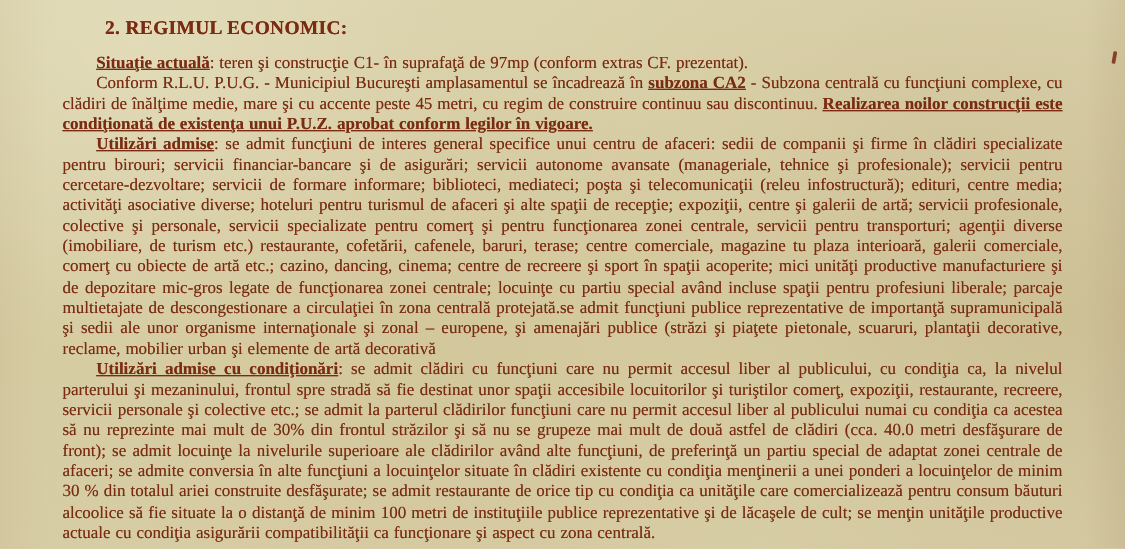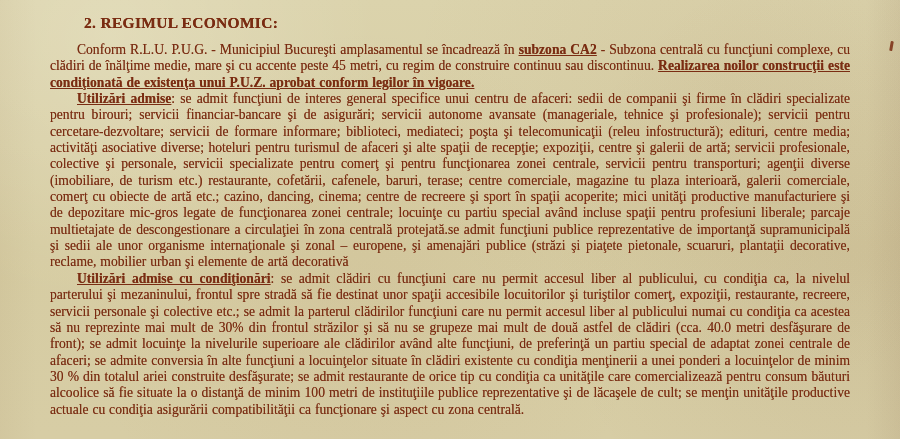--- a/index.html
+++ b/index.html
@@ -58,20 +58,21 @@
     position:absolute;right:6px;top:206px;width:2px;height:5px;
     background:var(--ink);opacity:.4;border-radius:1px;
   }
 </style>
 </head>
 <body>
 
 <div class="page">
   <div class="text-block">
     <div class="heading">2. REGIMUL ECONOMIC:</div>
+    <p class="para"><span data-bold="true" data-underline="true">Situaţie actuală</span><span data-bold="false" data-underline="false">: teren şi construcţie C1- în suprafaţă de 97mp (conform extras CF. prezentat).</span></p>
     <p class="para"><span data-bold="false" data-underline="false">Conform R.L.U. P.U.G. - Municipiul Bucureşti amplasamentul se încadrează în </span><span data-bold="true" data-underline="false">subzona CA2</span><span data-bold="false" data-underline="false"> - Subzona centrală cu funcţiuni complexe, cu clădiri de înălţime medie, mare şi cu accente peste 45 metri, cu regim de construire continuu sau discontinuu. </span><span data-bold="true" data-underline="false">Realizarea noilor construcţii este condiţionată de existenţa unui P.U.Z. aprobat conform legilor în vigoare.</span></p>
     <p class="para"><span data-bold="true" data-underline="false">Utilizări admise</span><span data-bold="false" data-underline="false">: se admit funcţiuni de interes general specifice unui centru de afaceri: sedii de companii şi firme în clădiri specializate pentru birouri; servicii financiar-bancare şi de asigurări; servicii autonome avansate (manageriale, tehnice şi profesionale); servicii pentru cercetare-dezvoltare; servicii de formare informare; biblioteci, mediateci; poşta şi telecomunicaţii (releu infostructură); edituri, centre media; activităţi asociative diverse; hoteluri pentru turismul de afaceri şi alte spaţii de recepţie; expoziţii, centre şi galerii de artă; servicii profesionale, colective şi personale, servicii specializate pentru comerţ şi pentru funcţionarea zonei centrale, servicii pentru transporturi; agenţii diverse (imobiliare, de turism etc.) restaurante, cofetării, cafenele, baruri, terase; centre comerciale, magazine tu plaza interioară, galerii comerciale, comerţ cu obiecte de artă etc.; cazino, dancing, cinema; centre de recreere şi sport în spaţii acoperite; mici unităţi productive manufacturiere şi de depozitare mic-gros legate de funcţionarea zonei centrale; locuinţe cu partiu special având incluse spaţii pentru profesiuni liberale; parcaje multietajate de descongestionare a circulaţiei în zona centrală protejată.se admit funcţiuni publice reprezentative de importanţă supramunicipală şi sedii ale unor organisme internaţionale şi zonal – europene, şi amenajări publice (străzi şi piaţete pietonale, scuaruri, plantaţii decorative, reclame, mobilier urban şi elemente de artă decorativă</span></p>
     <p class="para"><span data-bold="true" data-underline="false">Utilizări admise cu condiţionări</span><span data-bold="false" data-underline="false">: se admit clădiri cu funcţiuni care nu permit accesul liber al publicului, cu condiţia ca, la nivelul parterului şi mezaninului, frontul spre stradă să fie destinat unor spaţii accesibile locuitorilor şi turiştilor comerţ, expoziţii, restaurante, recreere, servicii personale şi colective etc.; se admit la parterul clădirilor funcţiuni care nu permit accesul liber al publicului numai cu condiţia ca acestea să nu reprezinte mai mult de 30% din frontul străzilor şi să nu se grupeze mai mult de două astfel de clădiri (cca. 40.0 metri desfăşurare de front); se admit locuinţe la nivelurile superioare ale clădirilor având alte funcţiuni, de preferinţă un partiu special de adaptat zonei centrale de afaceri; se admite conversia în alte funcţiuni a locuinţelor situate în clădiri existente cu condiţia menţinerii a unei ponderi a locuinţelor de minim 30 % din totalul ariei construite desfăşurate; se admit restaurante de orice tip cu condiţia ca unităţile care comercializează pentru consum băuturi alcoolice să fie situate la o distanţă de minim 100 metri de instituţiile publice reprezentative şi de lăcaşele de cult; se menţin unităţile productive actuale cu condiţia asigurării compatibilităţii ca funcţionare şi aspect cu zona centrală.</span></p>
   </div>
 
   <div class="mark-dash"></div>
   <div class="mark-dot"></div>
   <div class="mark-speck"></div>
 </div>
 

